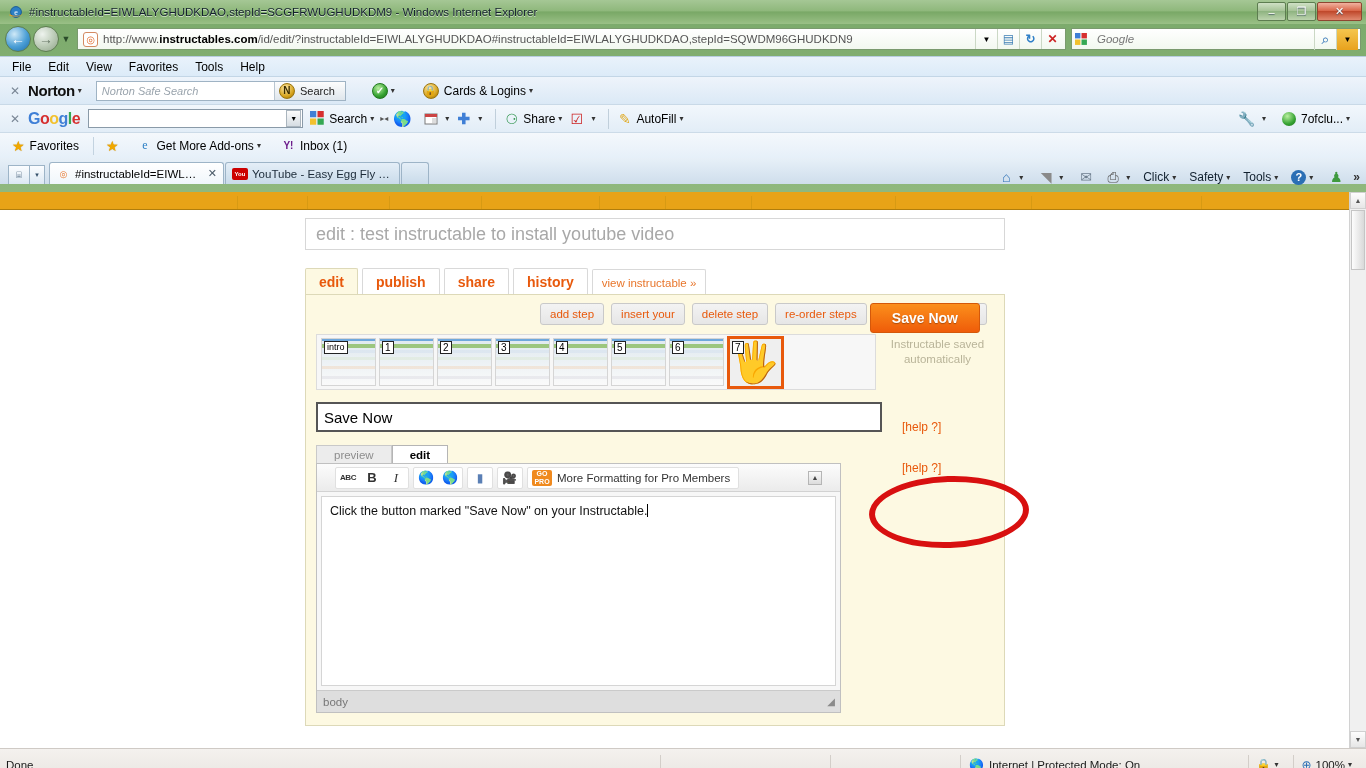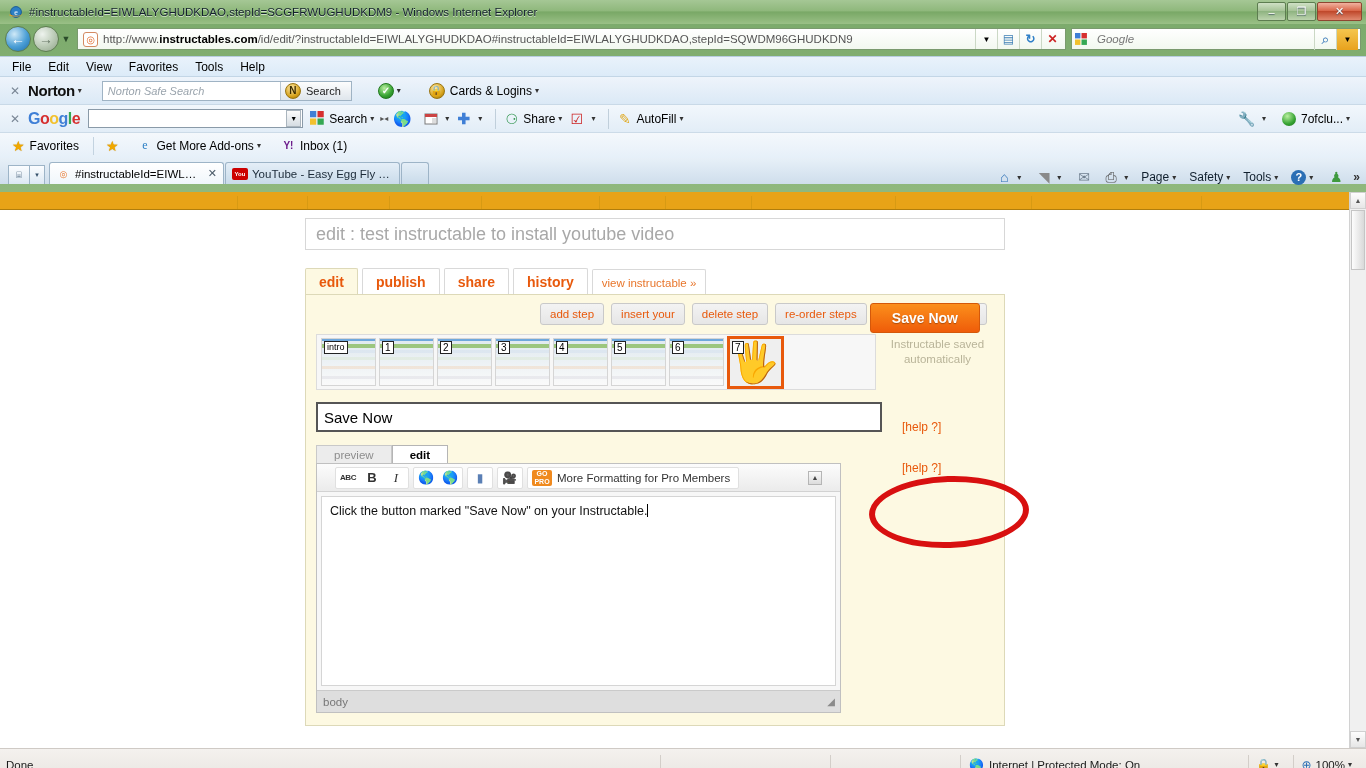--- a/index.html
+++ b/index.html
@@ -105,21 +105,21 @@
     position:absolute; left:0; top:76px; width:1366px; height:28px;
     background:linear-gradient(to bottom,#eef4fb,#dbe9f6);
     border-top:1px solid #c3d6e6;
     display:flex; align-items:center; padding-left:10px;
   }
   .tb-x { color:#7a8796; font-size:12px; margin-right:8px; }
   #norton .brand { font-weight:bold; font-size:15px; color:#111; letter-spacing:-.4px; }
   .caret { font-size:8px; color:#333; margin:0 6px 0 3px; }
   #norton-search {
     width:250px;height:20px;background:#fff;border:1px solid #9fb3c4;
-    display:flex;align-items:center;margin-left:14px;
+    display:flex;align-items:center;margin-left:8px;
   }
   #norton-search .nsplace { flex:1;font-style:italic;color:#9aa4ad;font-size:11px;padding-left:5px; }
   #norton-search .nsbtn {
     height:100%;display:flex;align-items:center;padding:0 10px 0 4px;
     background:linear-gradient(to bottom,#fdfdfd,#dfe6ec);
     border-left:1px solid #b9c6d1; font-size:11px; color:#222;
   }
   .circ { width:16px;height:16px;border-radius:50%;display:inline-flex;
           align-items:center;justify-content:center;color:#fff;font-size:10px;font-weight:bold; }
 
@@ -540,21 +540,21 @@
       <span class="caret">▾</span>
     </span>
     <span class="ci">
       <span class="cicon" style="color:#6f7f8f">✉</span>
     </span>
     <span class="ci">
       <span class="cicon" style="color:#555">⎙</span>
       <span class="caret">▾</span>
     </span>
     <span class="ci">
-      <span>Page</span>
+      <span>Click</span>
       <span class="caret">▾</span>
     </span>
     <span class="ci">
       <span>Safety</span>
       <span class="caret">▾</span>
     </span>
     <span class="ci">
       <span>Tools</span>
       <span class="caret">▾</span>
     </span>

